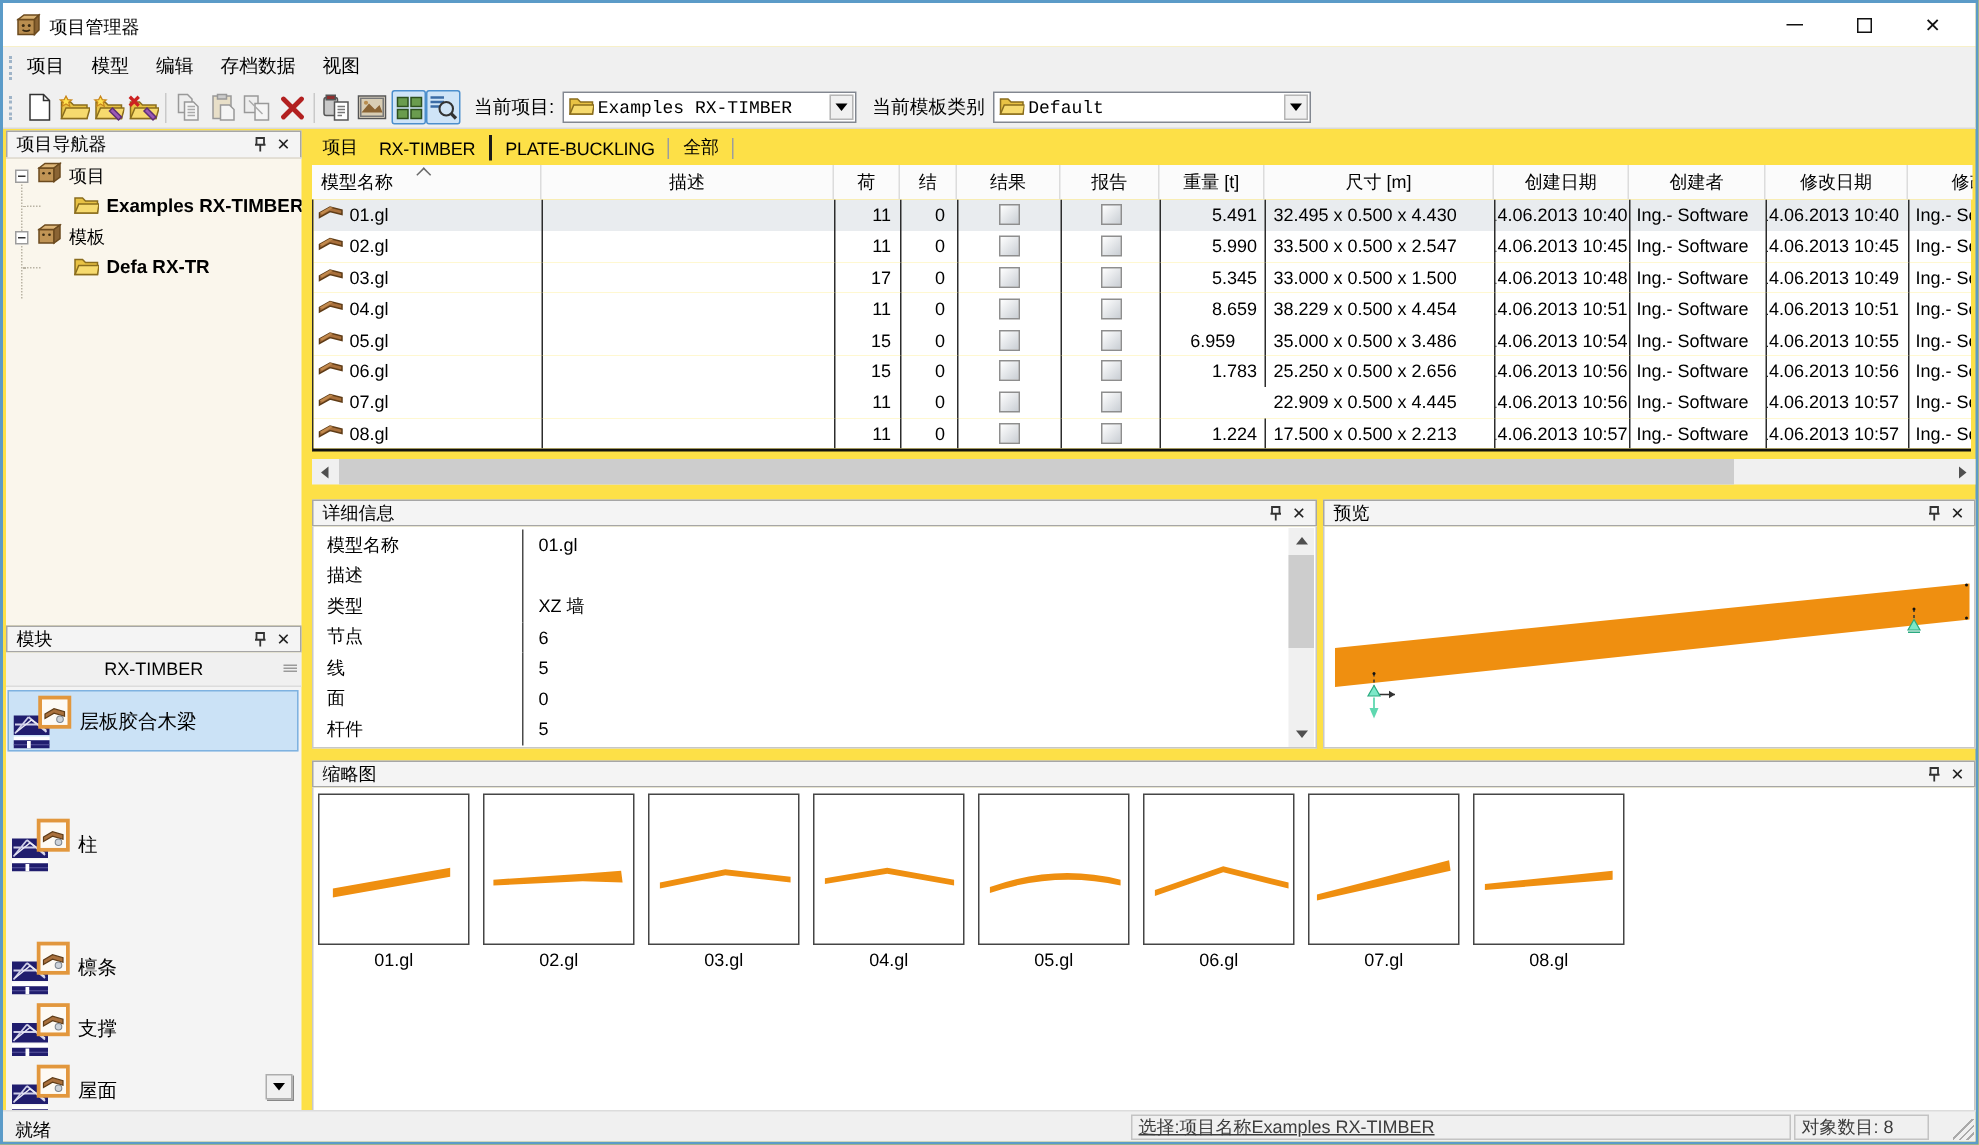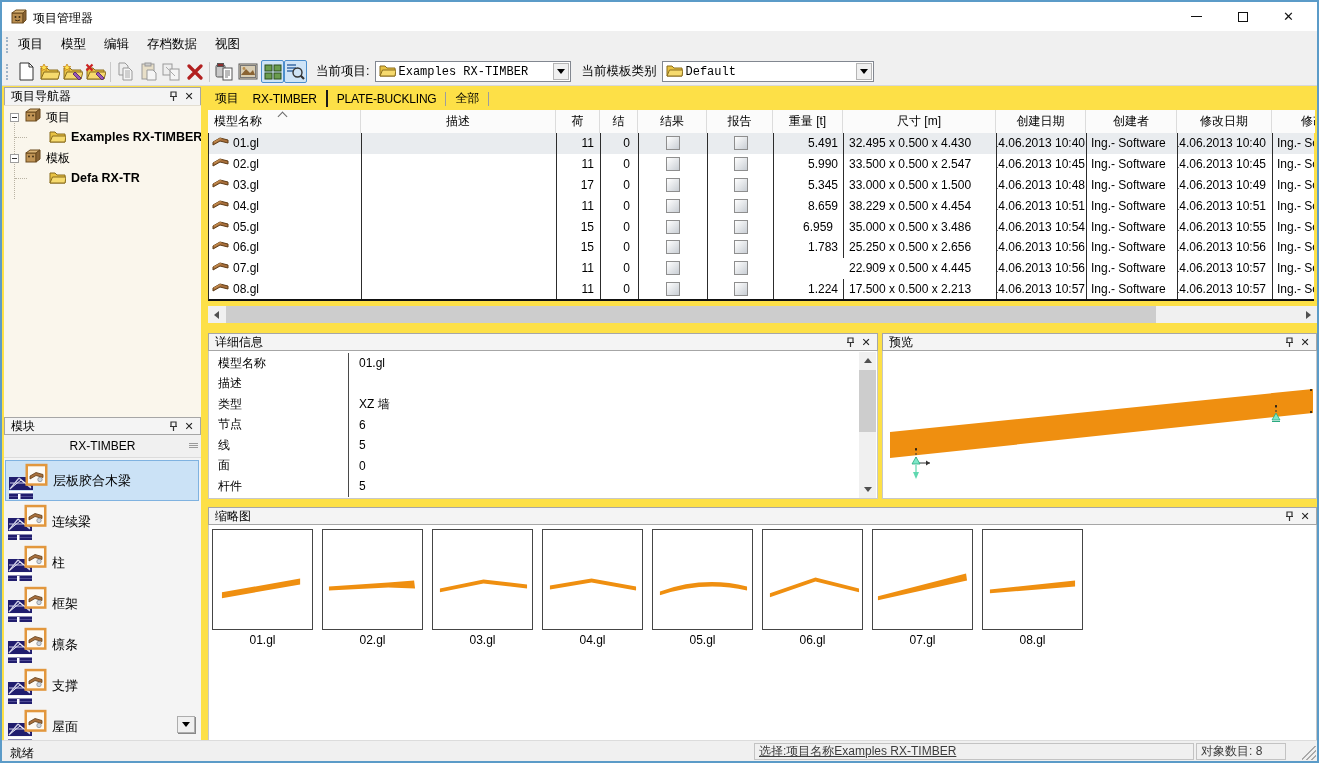--- a/index.html
+++ b/index.html
@@ -345,68 +345,36 @@
             <rect x="0" y="30.5" width="24" height="5.5" fill="#201d6e"></rect>
             <path d="M0 33.5 L24 33.5" stroke="#5a57a0" stroke-width="0.8"></path>
             <rect x="9" y="31" width="2.5" height="5" fill="#fff"></rect>
             <rect x="16.5" y="0.8" width="22" height="22" fill="#e2973d"></rect>
             <rect x="19" y="3.3" width="17" height="17" fill="#fdfaf4"></rect>
             <path d="M21 13 L27 9.5 L34 11.5 L34 14.5 L27 12.5 L21 16 Z" fill="#a9703c" stroke="#5f3c17" stroke-width="0.8"></path>
             <circle cx="31" cy="16.5" r="2.2" fill="#cdd3da" stroke="#7b848e" stroke-width="0.7"></circle>
           </svg></span>
 <span class="mod-label">层板胶合木梁</span>
 </div>
-<div class="mod-item" style="top:66px;">
-<span class="mod-ico"><svg width="40" height="36" viewBox="0 0 40 36">
-            <rect x="0" y="14" width="24" height="13" fill="#201d6e"></rect>
-            <path d="M1 26 L10 15 M10 15 L22 25 M1 20 L23 20" stroke="#cfcfe8" stroke-width="1.2" fill="none"></path>
-            <path d="M2 25 L12 17 L22 24" stroke="#e8e8f4" stroke-width="1" fill="none"></path>
-            <rect x="0" y="28" width="24" height="2.5" fill="#fff"></rect>
-            <rect x="0" y="30.5" width="24" height="5.5" fill="#201d6e"></rect>
-            <path d="M0 33.5 L24 33.5" stroke="#5a57a0" stroke-width="0.8"></path>
-            <rect x="9" y="31" width="2.5" height="5" fill="#fff"></rect>
-            <rect x="16.5" y="0.8" width="22" height="22" fill="#e2973d"></rect>
-            <rect x="19" y="3.3" width="17" height="17" fill="#fdfaf4"></rect>
-            <path d="M21 13 L27 9.5 L34 11.5 L34 14.5 L27 12.5 L21 16 Z" fill="#a9703c" stroke="#5f3c17" stroke-width="0.8"></path>
-            <circle cx="31" cy="16.5" r="2.2" fill="#cdd3da" stroke="#7b848e" stroke-width="0.7"></circle>
-          </svg></span>
-<span class="mod-label">连续梁</span>
-</div>
 <div class="mod-item" style="top:107px;">
 <span class="mod-ico"><svg width="40" height="36" viewBox="0 0 40 36">
             <rect x="0" y="14" width="24" height="13" fill="#201d6e"></rect>
             <path d="M1 26 L10 15 M10 15 L22 25 M1 20 L23 20" stroke="#cfcfe8" stroke-width="1.2" fill="none"></path>
             <path d="M2 25 L12 17 L22 24" stroke="#e8e8f4" stroke-width="1" fill="none"></path>
             <rect x="0" y="28" width="24" height="2.5" fill="#fff"></rect>
             <rect x="0" y="30.5" width="24" height="5.5" fill="#201d6e"></rect>
             <path d="M0 33.5 L24 33.5" stroke="#5a57a0" stroke-width="0.8"></path>
             <rect x="9" y="31" width="2.5" height="5" fill="#fff"></rect>
             <rect x="16.5" y="0.8" width="22" height="22" fill="#e2973d"></rect>
             <rect x="19" y="3.3" width="17" height="17" fill="#fdfaf4"></rect>
             <path d="M21 13 L27 9.5 L34 11.5 L34 14.5 L27 12.5 L21 16 Z" fill="#a9703c" stroke="#5f3c17" stroke-width="0.8"></path>
             <circle cx="31" cy="16.5" r="2.2" fill="#cdd3da" stroke="#7b848e" stroke-width="0.7"></circle>
           </svg></span>
 <span class="mod-label">柱</span>
 </div>
-<div class="mod-item" style="top:148px;">
-<span class="mod-ico"><svg width="40" height="36" viewBox="0 0 40 36">
-            <rect x="0" y="14" width="24" height="13" fill="#201d6e"></rect>
-            <path d="M1 26 L10 15 M10 15 L22 25 M1 20 L23 20" stroke="#cfcfe8" stroke-width="1.2" fill="none"></path>
-            <path d="M2 25 L12 17 L22 24" stroke="#e8e8f4" stroke-width="1" fill="none"></path>
-            <rect x="0" y="28" width="24" height="2.5" fill="#fff"></rect>
-            <rect x="0" y="30.5" width="24" height="5.5" fill="#201d6e"></rect>
-            <path d="M0 33.5 L24 33.5" stroke="#5a57a0" stroke-width="0.8"></path>
-            <rect x="9" y="31" width="2.5" height="5" fill="#fff"></rect>
-            <rect x="16.5" y="0.8" width="22" height="22" fill="#e2973d"></rect>
-            <rect x="19" y="3.3" width="17" height="17" fill="#fdfaf4"></rect>
-            <path d="M21 13 L27 9.5 L34 11.5 L34 14.5 L27 12.5 L21 16 Z" fill="#a9703c" stroke="#5f3c17" stroke-width="0.8"></path>
-            <circle cx="31" cy="16.5" r="2.2" fill="#cdd3da" stroke="#7b848e" stroke-width="0.7"></circle>
-          </svg></span>
-<span class="mod-label">框架</span>
-</div>
 <div class="mod-item" style="top:189px;">
 <span class="mod-ico"><svg width="40" height="36" viewBox="0 0 40 36">
             <rect x="0" y="14" width="24" height="13" fill="#201d6e"></rect>
             <path d="M1 26 L10 15 M10 15 L22 25 M1 20 L23 20" stroke="#cfcfe8" stroke-width="1.2" fill="none"></path>
             <path d="M2 25 L12 17 L22 24" stroke="#e8e8f4" stroke-width="1" fill="none"></path>
             <rect x="0" y="28" width="24" height="2.5" fill="#fff"></rect>
             <rect x="0" y="30.5" width="24" height="5.5" fill="#201d6e"></rect>
             <path d="M0 33.5 L24 33.5" stroke="#5a57a0" stroke-width="0.8"></path>
             <rect x="9" y="31" width="2.5" height="5" fill="#fff"></rect>
             <rect x="16.5" y="0.8" width="22" height="22" fill="#e2973d"></rect>
@@ -684,21 +652,21 @@
           </div>
 <div class="cell r" style="width:38px; padding-right:8px;">
             <span>0</span>
           </div>
 <div class="cell c" style="width:69px;">
             <span class="checkbox"></span>
           </div>
 <div class="cell c" style="width:66px;">
             <span class="checkbox"></span>
           </div>
-<div class="cell r" style="width:70px; padding-right:10px;">
+<div class="cell r" style="width:70px; padding-right:0;justify-content:center;">
             <span>6.959</span>
           </div>
 <div class="cell" style="width:153px; padding-left:5px;">
             <span>35.000 x 0.500 x 3.486</span>
           </div>
 <div class="cell clipleft pr1" style="width:90px;">
             <span>14.06.2013 10:54</span>
           </div>
 <div class="cell" style="width:91px; padding-left:4px;">
             <span>Ing.- Software</span>

